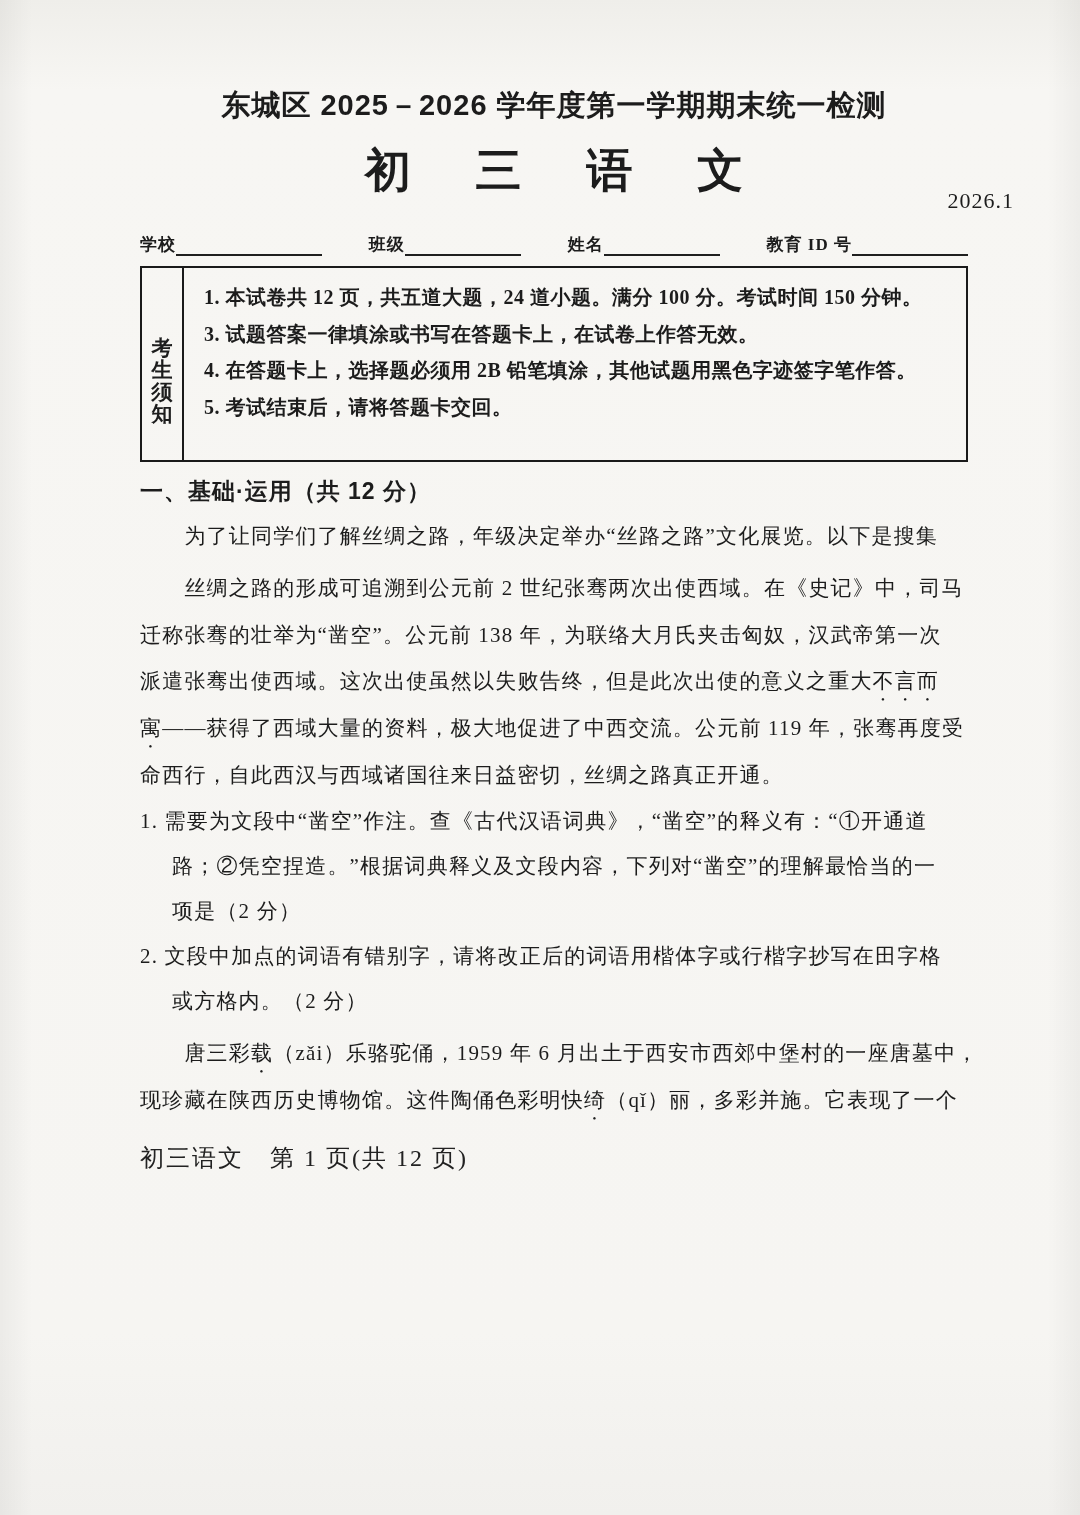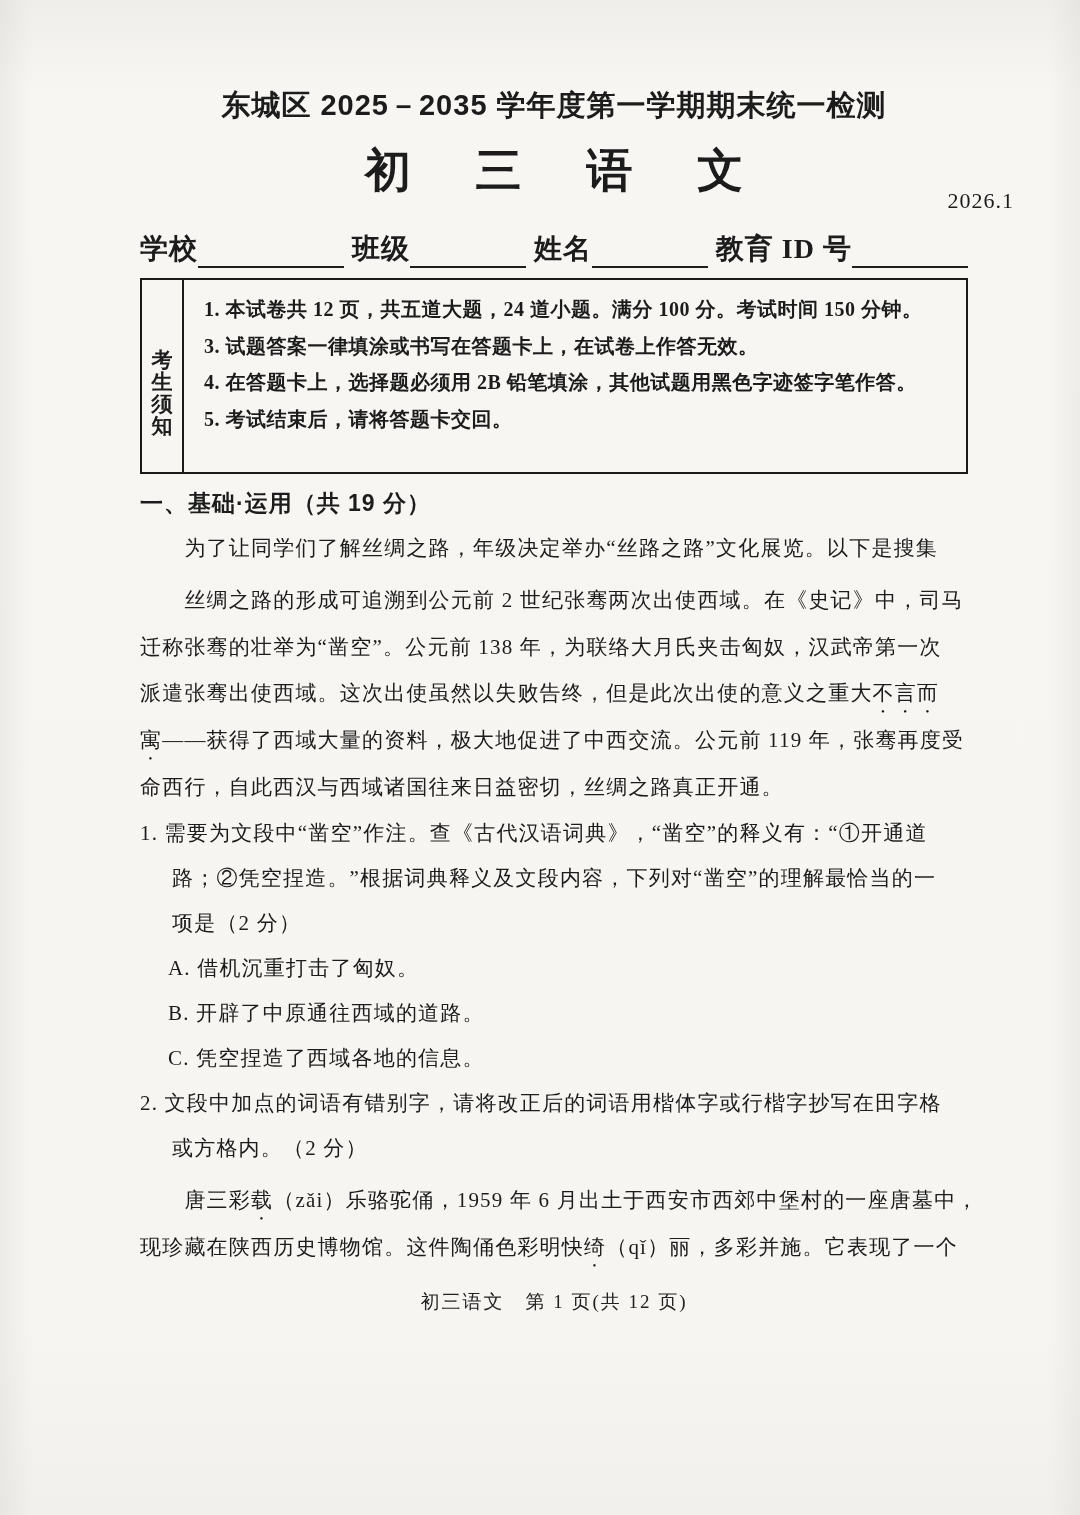--- a/index.html
+++ b/index.html
@@ -41,21 +41,21 @@
     position: absolute;
     top: 188px; right: 66px;
     font-size: 22px;
     letter-spacing: 1px;
   }
   .fields {
     margin-top: 28px;
     display: flex;
     justify-content: space-between;
     align-items: flex-end;
-    font-size: 28px;
+    font-size: 17px;
     font-weight: 600;
     font-family: Liberation Serif, serif;
   }
   .field { display: flex; align-items: flex-end; }
   .flabel { white-space: nowrap; letter-spacing: 1px; }
   .fline {
     display: inline-block;
     border-bottom: 2px solid #1f1f1f;
     height: 26px;
   }
@@ -115,32 +115,32 @@
   .opts { font-size: 21px; letter-spacing: 1.2px; margin-left: 28px; }
   .opts .line { line-height: 45px; white-space: nowrap; }
   .emph {
     -webkit-text-emphasis: filled dot;
     -webkit-text-emphasis-position: under right;
     text-emphasis: filled dot;
     text-emphasis-position: under right;
   }
   .footer {
     margin-top: 18px;
-    text-align: center;
-    font-size: 19px;
+    text-align: left;
+    font-size: 24px;
     letter-spacing: 2px;
     color: #222;
   }
 </style>
 </head>
 <body>
 
 <div class="sheet">
 
-  <div class="header">东城区 2025－2035 学年度第一学期期末统一检测</div>
+  <div class="header">东城区 2025－2026 学年度第一学期期末统一检测</div>
 
   <div class="title">初 三 语 文</div>
 
   <div class="date">2026.1</div>
 
   <div class="fields">
     <div class="field">
       <span class="flabel">学校</span>
       <span class="fline w1"></span>
     </div>
@@ -163,46 +163,41 @@
       <span class="vtext">考生须知</span>
     </div>
     <div class="notice-items">
         <div class="line">1. 本试卷共 12 页，共五道大题，24 道小题。满分 100 分。考试时间 150 分钟。</div>
         <div class="line">3. 试题答案一律填涂或书写在答题卡上，在试卷上作答无效。</div>
         <div class="line">4. 在答题卡上，选择题必须用 2B 铅笔填涂，其他试题用黑色字迹签字笔作答。</div>
         <div class="line">5. 考试结束后，请将答题卡交回。</div>
       </div>
   </div>
 
-  <div class="sec-head">一、基础·运用（共 19 分）</div>
+  <div class="sec-head">一、基础·运用（共 12 分）</div>
 
   <div class="para">
       <div class="line">　　为了让同学们了解丝绸之路，年级决定举办“丝路之路”文化展览。以下是搜集</div>
     </div>
 
 
   <div class="para hist">
       <div class="line">　　丝绸之路的形成可追溯到公元前 2 世纪张骞两次出使西域。在《史记》中，司马</div>
       <div class="line">迁称张骞的壮举为“凿空”。公元前 138 年，为联络大月氏夹击匈奴，汉武帝第一次</div>
       <div class="line"><span>派遣张骞出使西域。这次出使虽然以失败告终，但是此次出使的意义之重大</span><span class="emph">不言而</span></div>
       <div class="line"><span class="emph">寓</span><span>——获得了西域大量的资料，极大地促进了中西交流。公元前 119 年，张骞再度受</span></div>
       <div class="line">命西行，自此西汉与西域诸国往来日益密切，丝绸之路真正开通。</div>
     </div>
 
   <div class="q">
       <div class="line">1. 需要为文段中“凿空”作注。查《古代汉语词典》，“凿空”的释义有：“①开通道</div>
       <div class="line">路；②凭空捏造。”根据词典释义及文段内容，下列对“凿空”的理解最恰当的一</div>
       <div class="line">项是（2 分）</div>
     </div>
 
-  <div class="opts">
-      <div class="line">A. 借机沉重打击了匈奴。</div>
-      <div class="line">B. 开辟了中原通往西域的道路。</div>
-      <div class="line">C. 凭空捏造了西域各地的信息。</div>
-    </div>
 
   <div class="q">
       <div class="line">2. 文段中加点的词语有错别字，请将改正后的词语用楷体字或行楷字抄写在田字格</div>
       <div class="line">或方格内。（2 分）</div>
     </div>
 
 
   <div class="para">
       <div class="line"><span>　　唐三彩</span><span class="emph">载</span><span>（zǎi）乐骆驼俑，1959 年 6 月出土于西安市西郊中堡村的一座唐墓中，</span></div>
       <div class="line"><span>现珍藏在陕西历史博物馆。这件陶俑色彩明快</span><span class="emph">绮</span><span>（qǐ）丽，多彩并施。它表现了一个</span></div>

